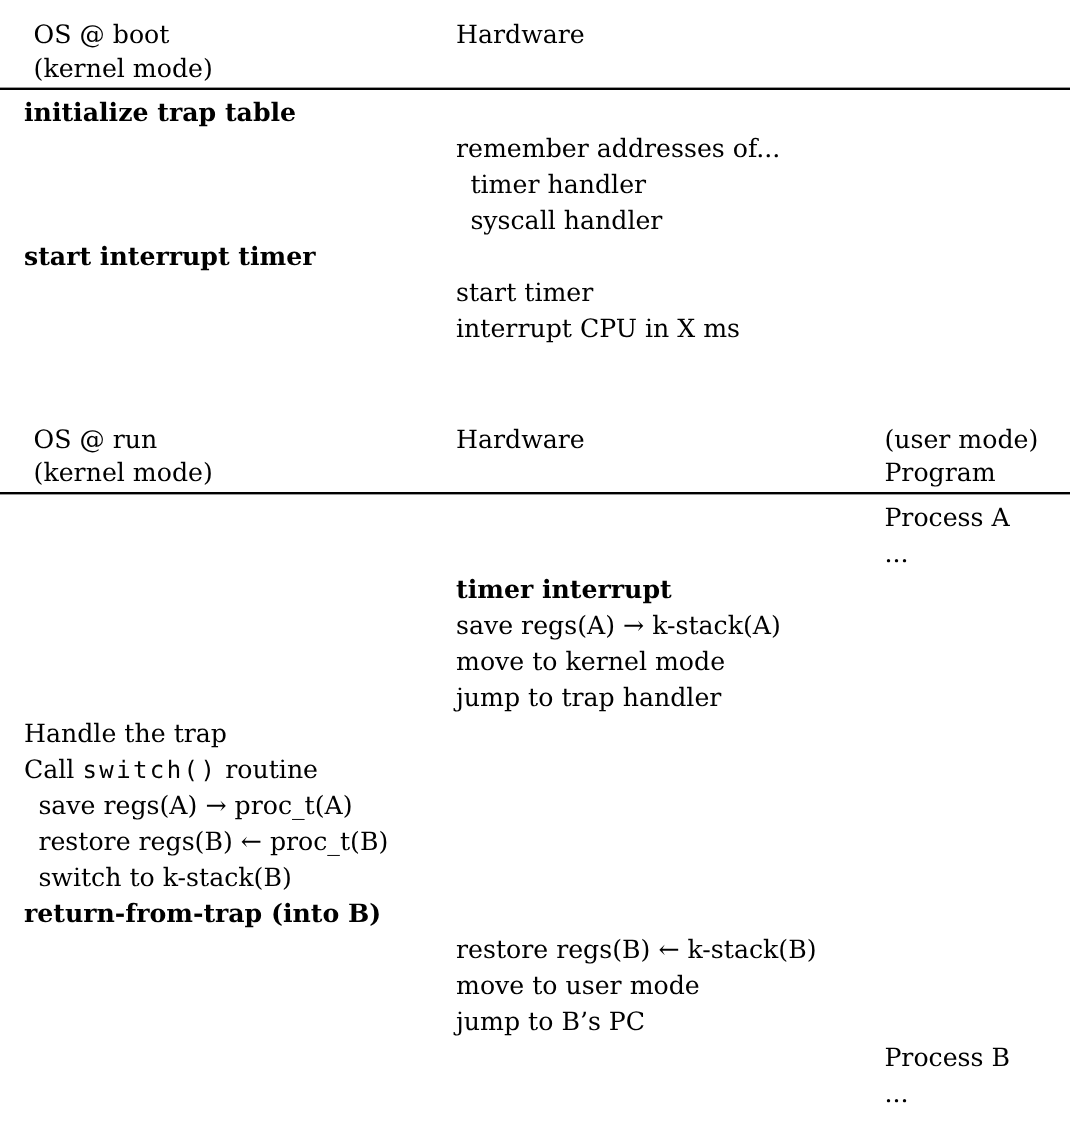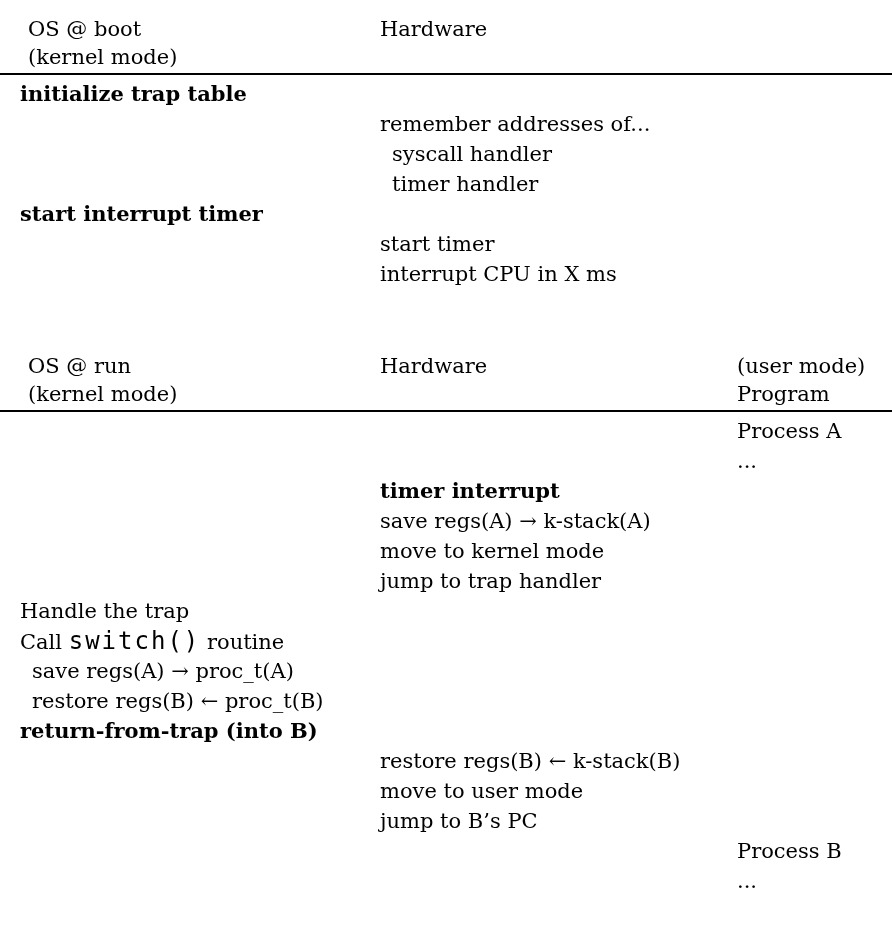--- a/index.html
+++ b/index.html
@@ -43,42 +43,42 @@
     line-height:30px;
     white-space:pre;
   }
   .row.c1{padding-left:20px;}
   .row.c2{padding-left:380px;}
   .row.c3{padding-left:737px;}
   .row.ind{text-indent:12px;}
   .row.bold{font-weight:bold;}
   .mono{
     font-family:"DejaVu Sans Mono","Liberation Mono",monospace;
-    font-size:24px;
+    font-size:20px;
     letter-spacing:2px;
   }
 </style>
 </head>
 <body>
 
 <div class="page">
 
   <section class="proto-section sec-boot">
     <div class="section-header">
       <div class="hdr-col hdr-c1">
         <div>OS @ boot</div>
         <div>(kernel mode)</div>
       </div>
       <div class="hdr-col hdr-c2">Hardware</div>
     </div>
     <div class="rows">
         <div class="row c1 bold"><span>initialize trap table</span></div>
         <div class="row c2"><span>remember addresses of...</span></div>
+        <div class="row c2 ind"><span>timer handler</span></div>
         <div class="row c2 ind"><span>syscall handler</span></div>
-        <div class="row c2 ind"><span>timer handler</span></div>
         <div class="row c1 bold"><span>start interrupt timer</span></div>
         <div class="row c2"><span>start timer</span></div>
         <div class="row c2"><span>interrupt CPU in X ms</span></div>
       </div>
   </section>
 
   <section class="proto-section sec-run">
     <div class="section-header">
       <div class="hdr-col hdr-c1">
         <div>OS @ run</div>
@@ -94,20 +94,21 @@
         <div class="row c3"><span>Process A</span></div>
         <div class="row c3"><span>...</span></div>
         <div class="row c2 bold"><span>timer interrupt</span></div>
         <div class="row c2"><span>save regs(A) → k-stack(A)</span></div>
         <div class="row c2"><span>move to kernel mode</span></div>
         <div class="row c2"><span>jump to trap handler</span></div>
         <div class="row c1"><span>Handle the trap</span></div>
         <div class="row c1"><span>Call </span><span class="mono">switch()</span><span> routine</span></div>
         <div class="row c1 ind"><span>save regs(A) → proc_t(A)</span></div>
         <div class="row c1 ind"><span>restore regs(B) ← proc_t(B)</span></div>
+        <div class="row c1 ind"><span>switch to k-stack(B)</span></div>
         <div class="row c1 bold"><span>return-from-trap (into B)</span></div>
         <div class="row c2"><span>restore regs(B) ← k-stack(B)</span></div>
         <div class="row c2"><span>move to user mode</span></div>
         <div class="row c2"><span>jump to B’s PC</span></div>
         <div class="row c3"><span>Process B</span></div>
         <div class="row c3"><span>...</span></div>
       </div>
   </section>
 
 </div>

